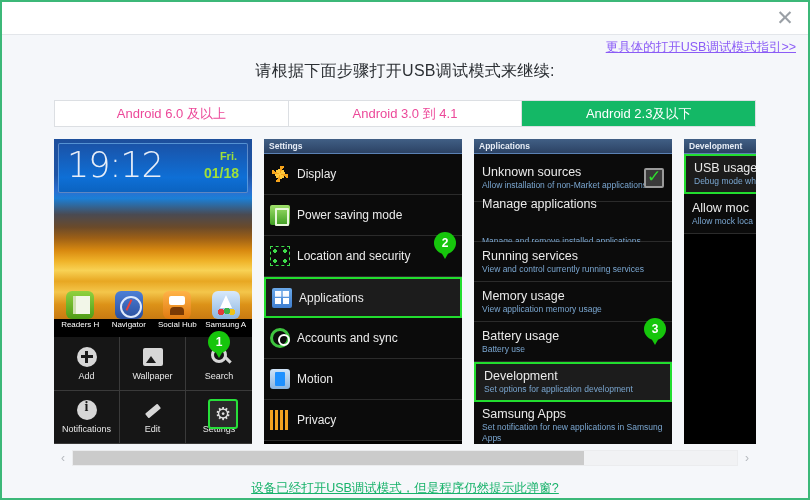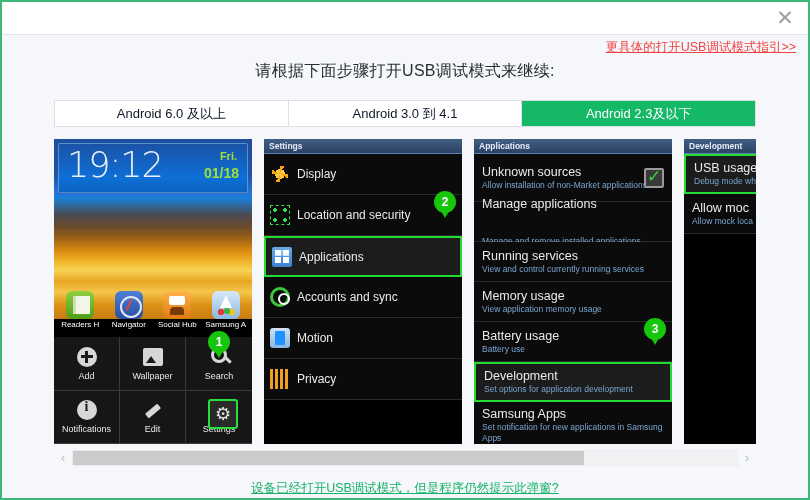--- a/index.html
+++ b/index.html
@@ -28,21 +28,21 @@
     text-align:center; font-weight:300;
     font-family:"DejaVu Sans", sans-serif;
   }
   
   #guide-link-row {
     position:absolute; right:12px; top:34px;
     height:22px; line-height:22px;
     font-size:12.5px;
   }
   #guide-link {
-    color:#ef4444; text-decoration:underline; cursor:pointer;
+    color:#8b5cf6; text-decoration:underline; cursor:pointer;
     font-size:12.5px;
     text-align:right;
   }
   
   #heading {
     text-align:center;
     margin-top:26px;
     font-size:16px;
     color:#2b2f33;
     letter-spacing:.3px;
@@ -52,21 +52,21 @@
     display:flex;
     width:702px;
     margin:18px auto 0 auto;
     height:27px;
     border:1px solid #dcdfe3;
     background:#fff;
   }
   .tab {
     flex:1 1 0;
     display:flex; align-items:center; justify-content:center;
-    font-size:13px; color:#0f172a;
+    font-size:13px; color:#ec4899;
     border-right:1px solid #dcdfe3;
     cursor:pointer; background:#ffffff;
     white-space:nowrap;
   }
   .tab:last-child { border-right:none; }
   .tab.active { background:#14b866; color:#ffffff; }
   
   #panels-viewport {
     position:relative;
     width:702px; margin:12px auto 0 auto;
@@ -351,20 +351,26 @@
         </div>
         <div class="panel">
           <div class="p-title">Settings</div>
           <div class="li" style="height: 41px;">
             <div class="li-ico i-display"></div>
             <div style="display:flex;flex-direction:column;justify-content:center;">
               <span class="li-txt">Display</span>
             </div>
           </div>
           <div class="li" style="height: 41px;">
+            <div class="li-ico i-power"></div>
+            <div style="display:flex;flex-direction:column;justify-content:center;">
+              <span class="li-txt">Power saving mode</span>
+            </div>
+          </div>
+          <div class="li" style="height: 41px;">
             <div class="badge" style="top:-4px;right:6px;">2</div>
             <div class="li-ico i-loc"></div>
             <div style="display:flex;flex-direction:column;justify-content:center;">
               <span class="li-txt">Location and security</span>
             </div>
           </div>
           <div class="li hl" style="height: 41px;">
             <div class="li-ico i-apps"></div>
             <div style="display:flex;flex-direction:column;justify-content:center;">
               <span class="li-txt">Applications</span>

